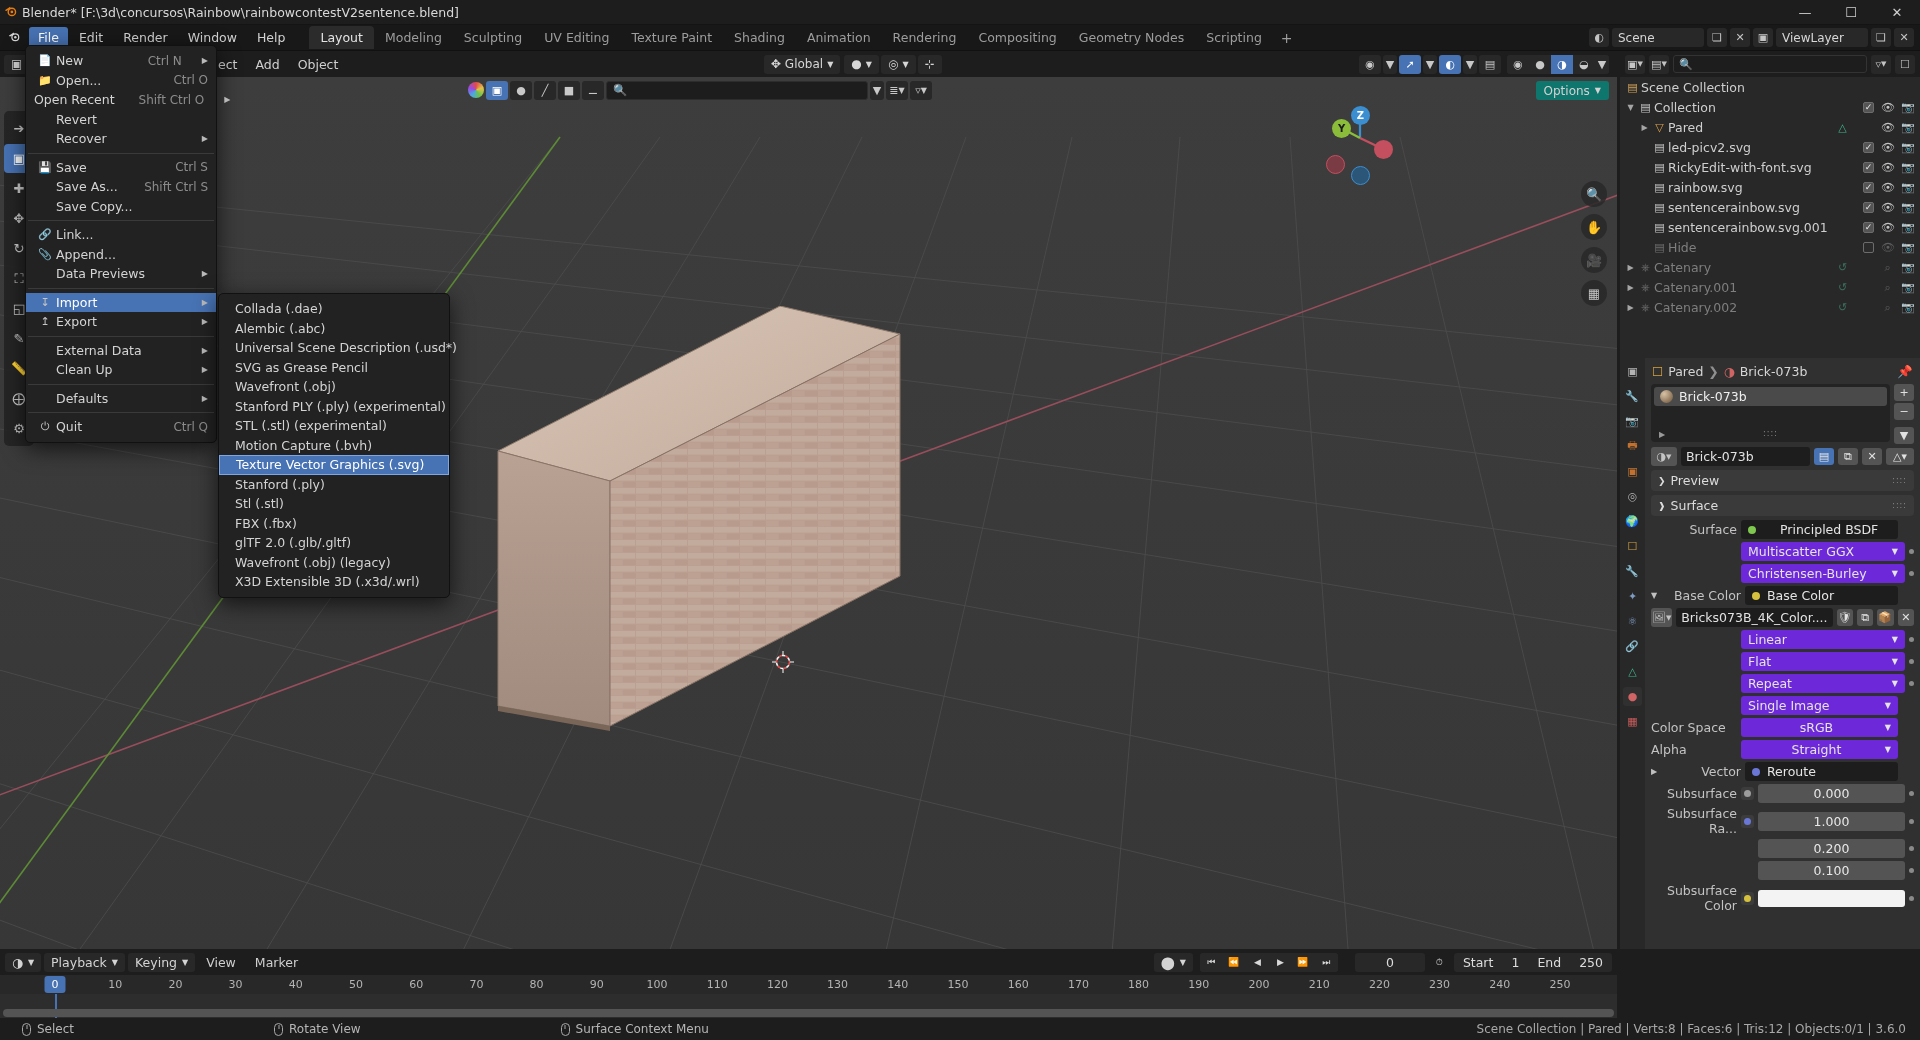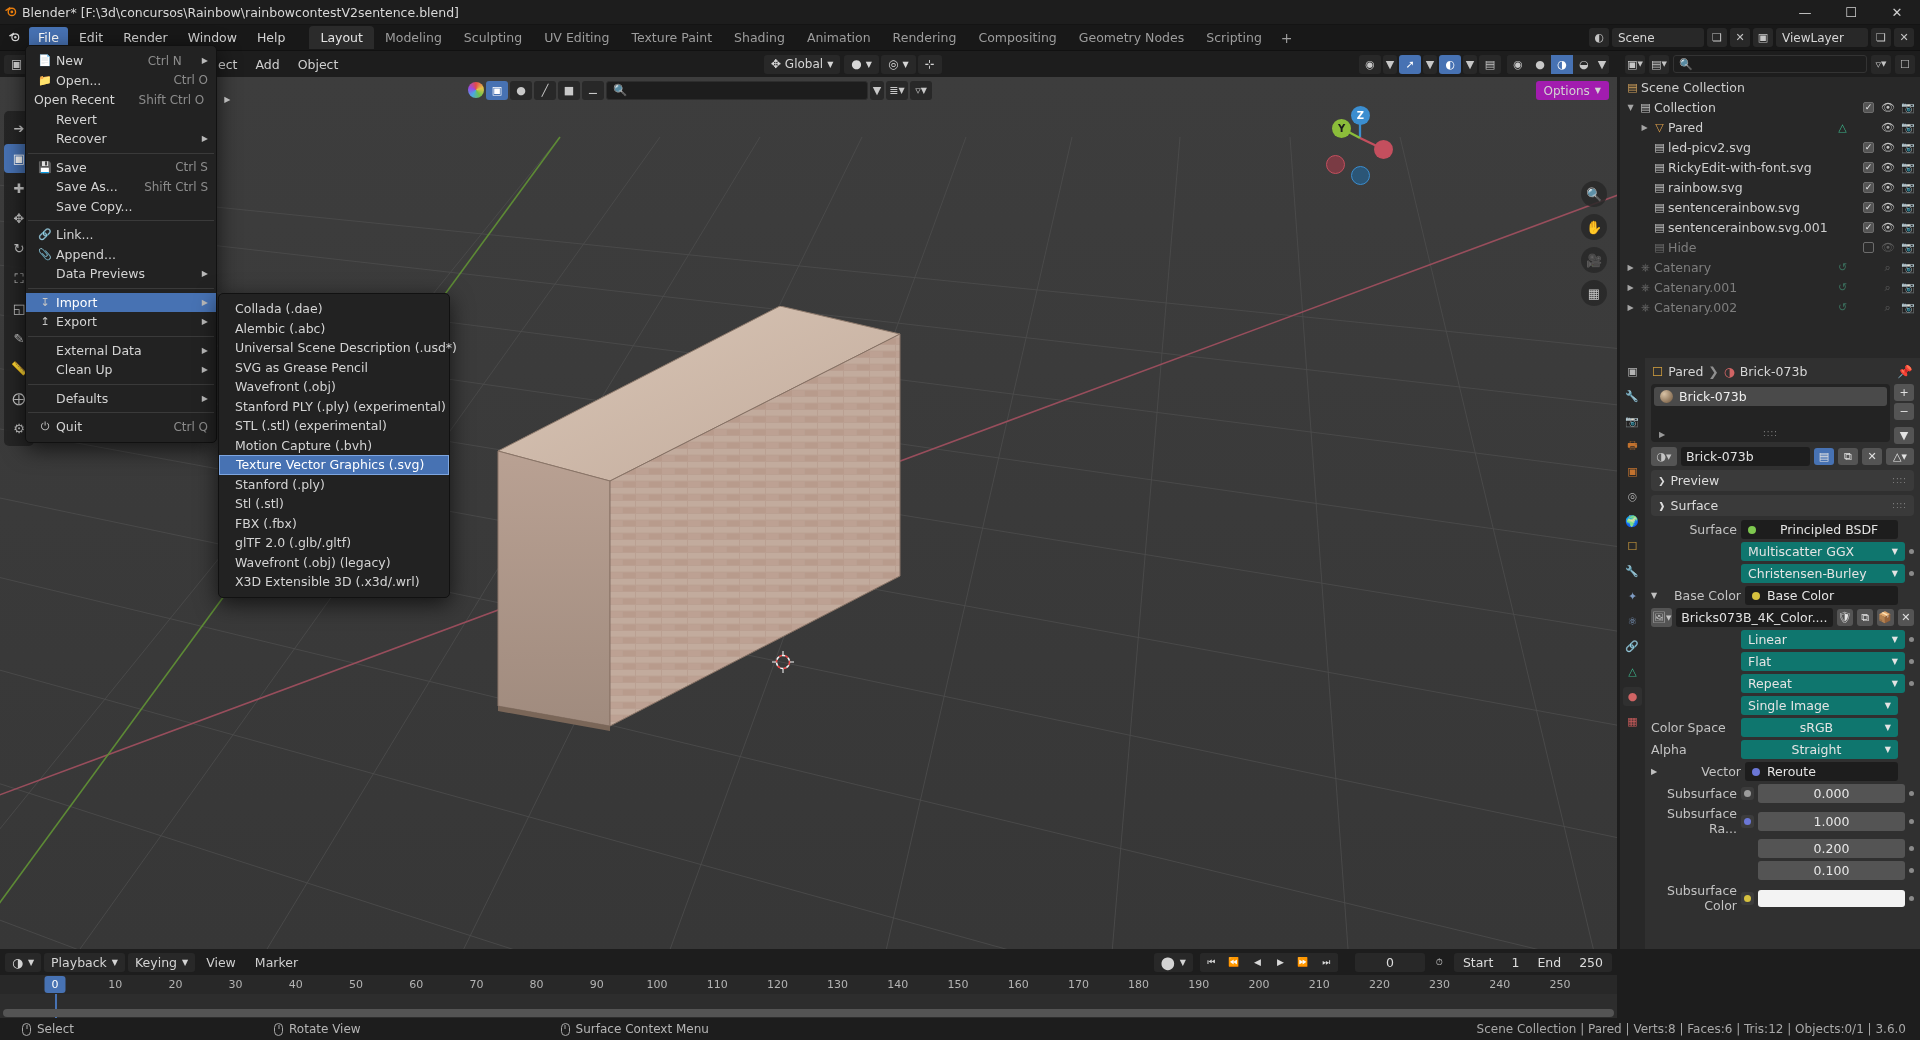--- a/index.html
+++ b/index.html
@@ -84,21 +84,21 @@
   .vp-header2 {
     position: absolute; top: 26px; left: 0; width: 100%; height: 26px;
     display: flex; align-items: center; z-index: 25; padding-left: 6px;
   }
   .search-field {
     background: #1d1d1d; border: 1px solid #2d2d2d; border-radius: 3px;
     height: 19px; width: 262px; display: flex; align-items: center;
     padding: 0 6px; gap: 5px; font-size: 11.5px; color: #8d8d8d;
   }
   .opt-btn {
-    position: absolute; right: 8px; top: 4px; background: #a21caf; border-radius: 3px;
+    position: absolute; right: 8px; top: 4px; background: #0f766e; border-radius: 3px;
     height: 19px; padding: 0 8px; display: flex; align-items: center; gap: 5px;
     font-size: 12px; color: #d2d2d2;
   }
 
   
   .toolshelf {
     position: absolute; left: 4px; top: 60px; width: 30px;
     background: rgba(36,36,36,0.92); border-radius: 5px;
     display: flex; flex-direction: column; padding: 3px 0; gap: 1px; z-index: 20;
   }
@@ -178,21 +178,21 @@
   .mat-sphere { width: 13px; height: 13px; border-radius: 50%;
     background: radial-gradient(circle at 32% 30%, #d8c2a5, #6b5137); }
   .sb { width: 20px; height: 17px; background: #545454; border-radius: 3px;
     display: flex; align-items: center; justify-content: center;
     font-size: 11px; color: #e2e2e2; }
   .row {
     display: flex; align-items: center; margin: 3px 6px; gap: 4px; font-size: 12.5px;
   }
   .lbl { color: #c3c3c3; text-align: right; }
   .ddown {
-    background: #0f766e; border-radius: 3px; height: 19px; display: flex;
+    background: #6d28d9; border-radius: 3px; height: 19px; display: flex;
     align-items: center; padding: 0 7px; font-size: 12.5px; color: #e4e4e4;
     justify-content: space-between;
   }
   .ddown.dark { background: #1d1d1d; }
   .dot-purple { width: 8px; height: 8px; border-radius: 50%; background: #6b77d6; }
   .dot-green { width: 8px; height: 8px; border-radius: 50%; background: #7ec84f; }
   .dot-yellow { width: 8px; height: 8px; border-radius: 50%; background: #d6c13f; }
   .dot-grey { width: 8px; height: 8px; border-radius: 50%; background: #9c9c9c; }
   .socket { width: 13px; height: 13px; border-radius: 3px; background: #3c3c3c;
     display: flex; align-items: center; justify-content: center; }

